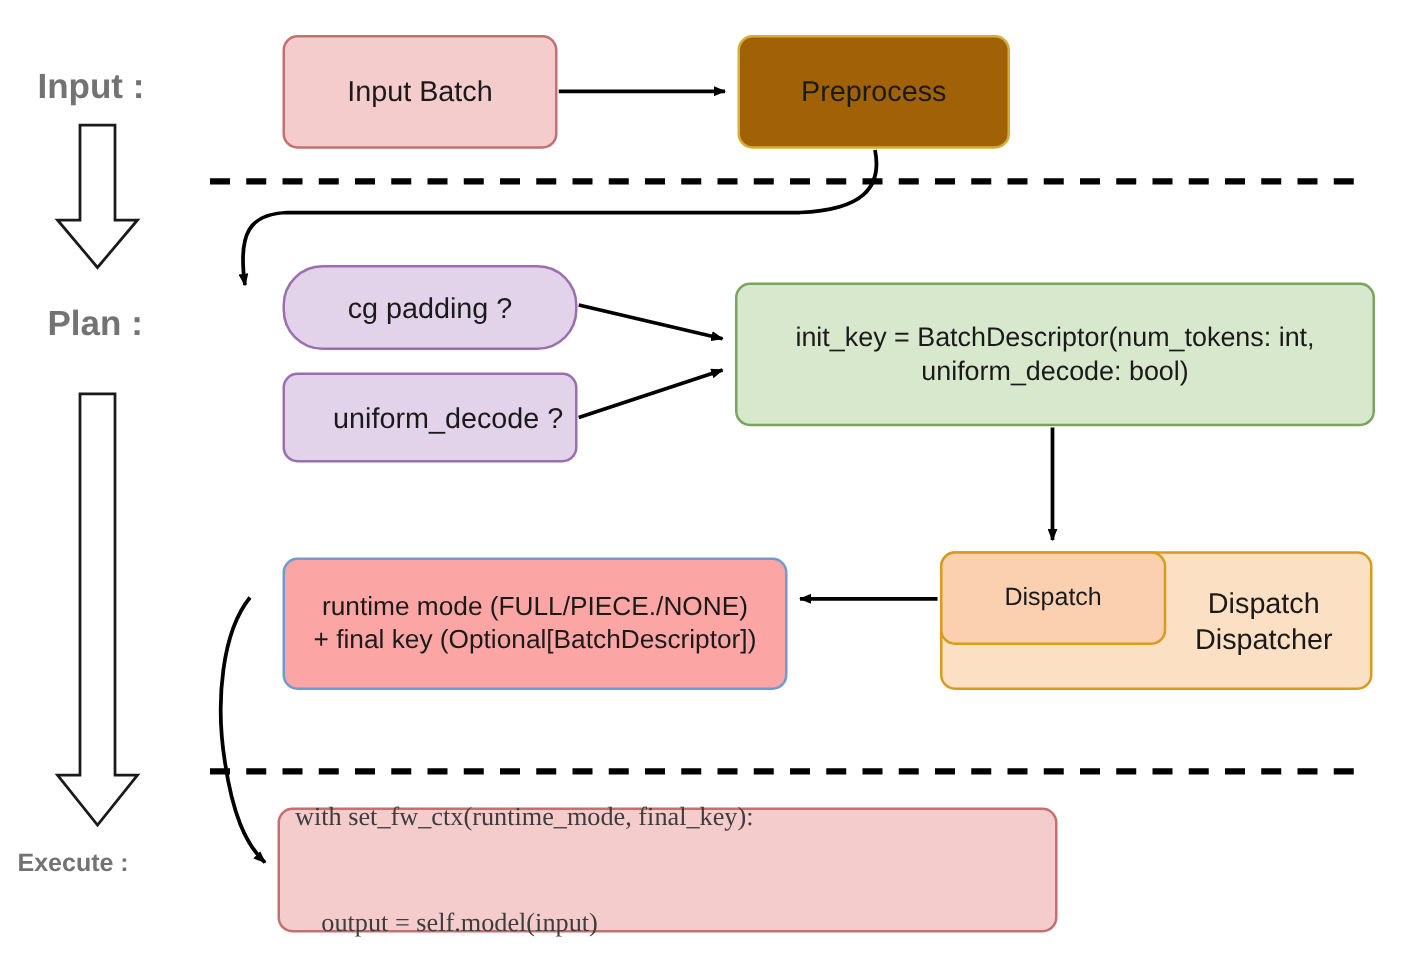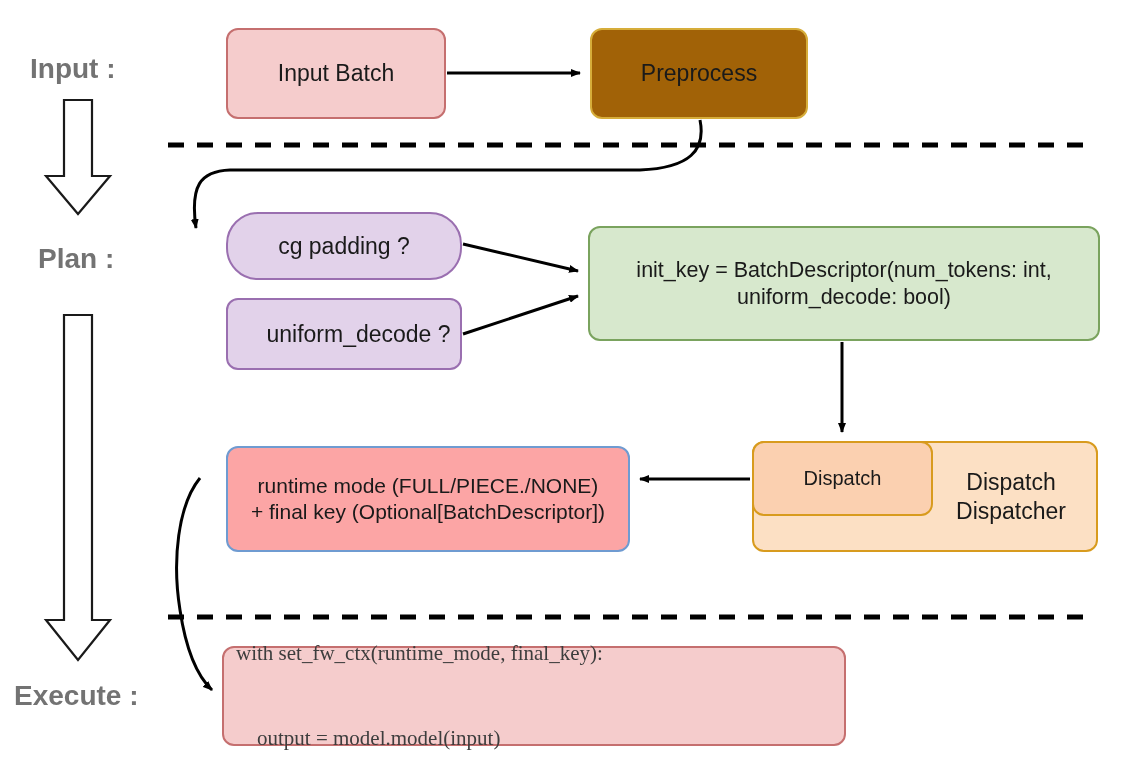--- a/index.html
+++ b/index.html
@@ -100,21 +100,21 @@
     justify-content:flex-start;
     padding-left:12px;
     white-space:pre;
     text-align:left;
     line-height:1.35;
   }
 
   
   #label-input   { left:30px;  top:42px;  font-size:28px; }
   #label-plan    { left:38px;  top:232px; font-size:28px; }
-  #label-execute { left:14px;  top:669px; font-size:28px; }
+  #label-execute { left:14px;  top:669px; font-size:20px; }
 
   .node-line{display:block;}
 </style>
 </head>
 <body>
 
 <div id="canvas">
 
   <svg id="svg-layer" viewBox="0 0 1142 770" xmlns="http://www.w3.org/2000/svg">
     <defs>
@@ -187,17 +187,17 @@
     </div>
   </div>
 
   <div class="node" id="node-dispatch">
     <span class="node-line">Dispatch</span>
   </div>
 
   <div class="node" id="node-code">
     <div>
       <span class="node-line">with set_fw_ctx(runtime_mode, final_key):</span>
-      <span class="node-line">    output = model.model(input)</span>
+      <span class="node-line">    output = self.model(input)</span>
     </div>
   </div>
 
 </div>
 
 </body></html>

